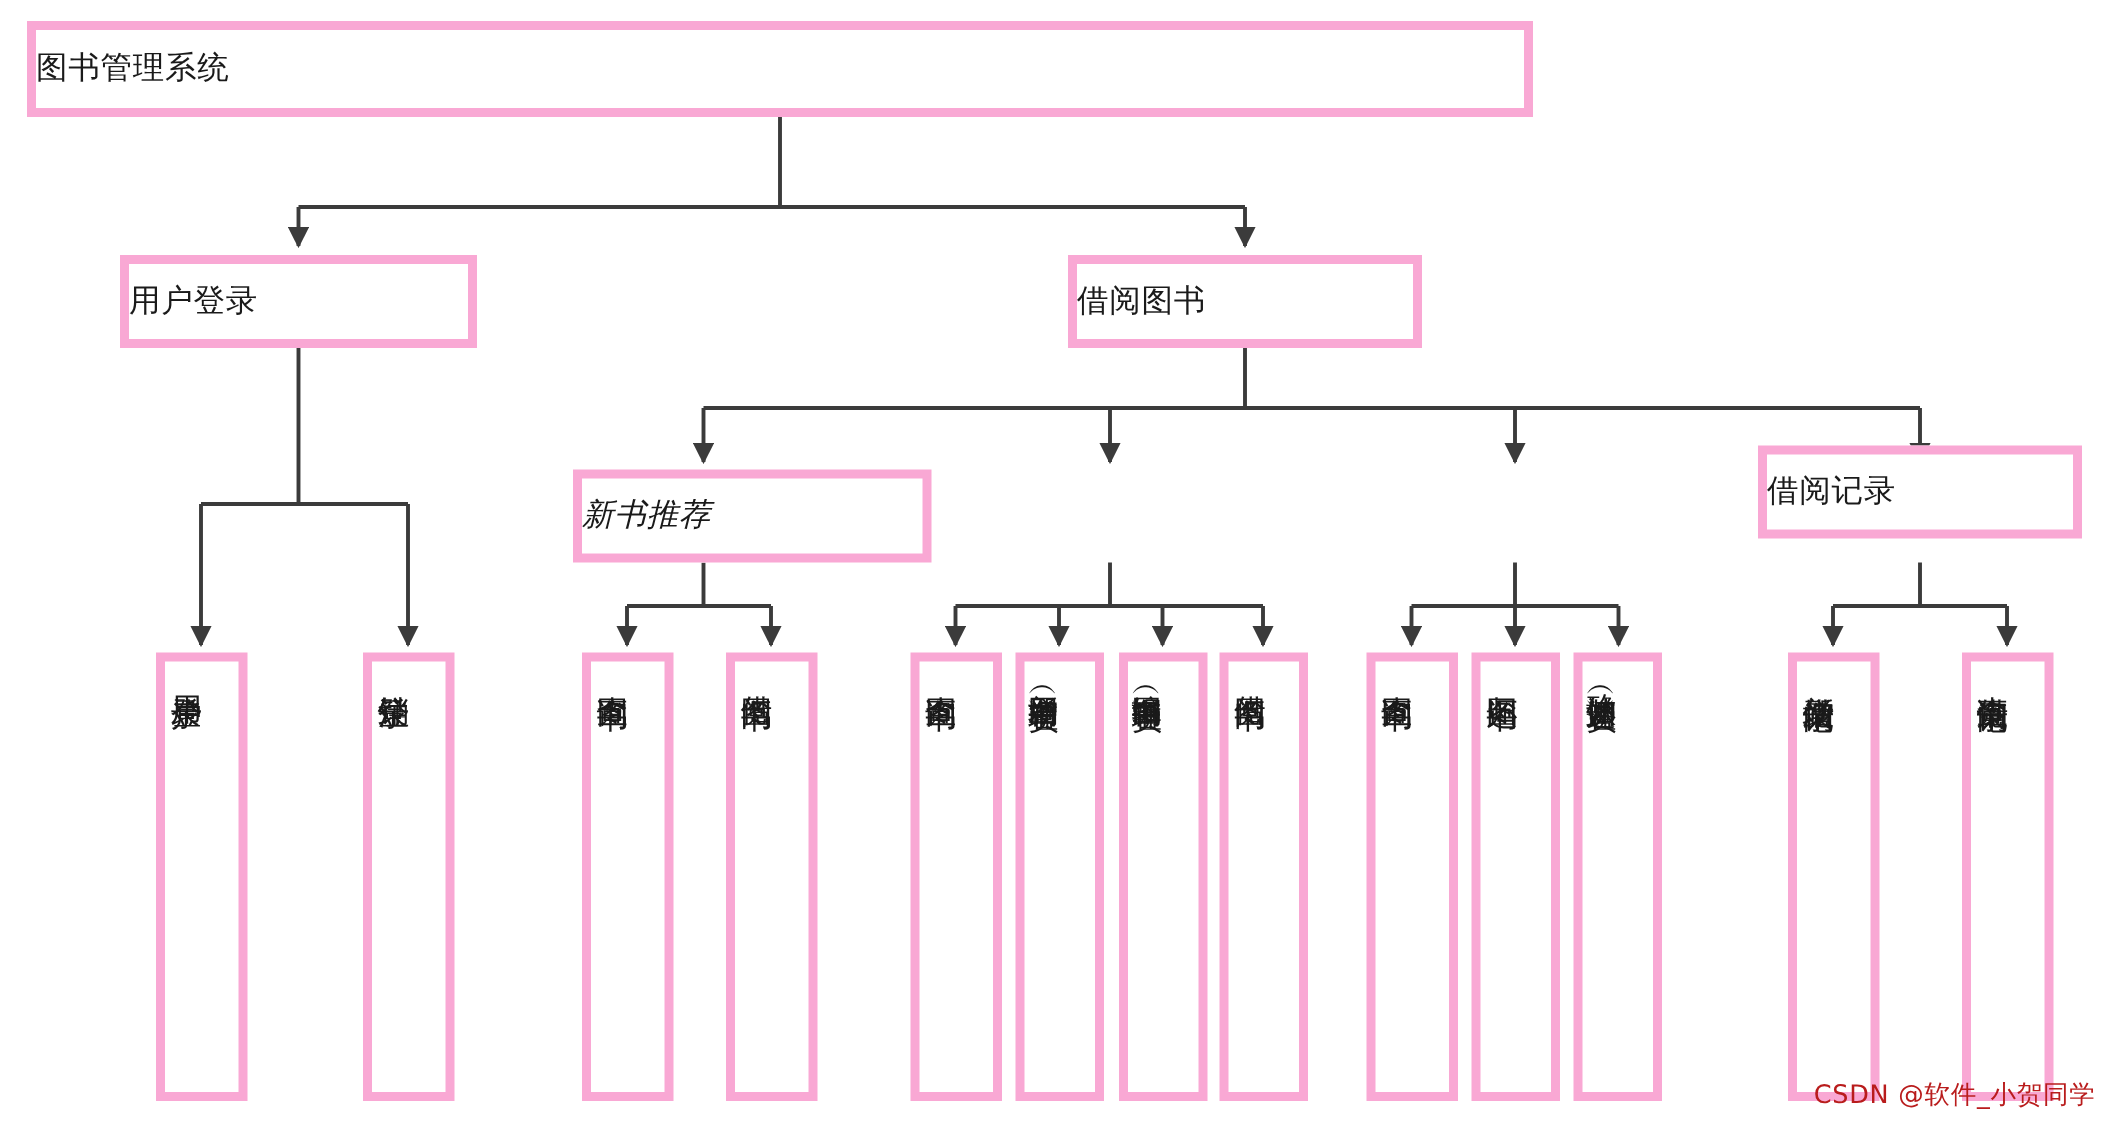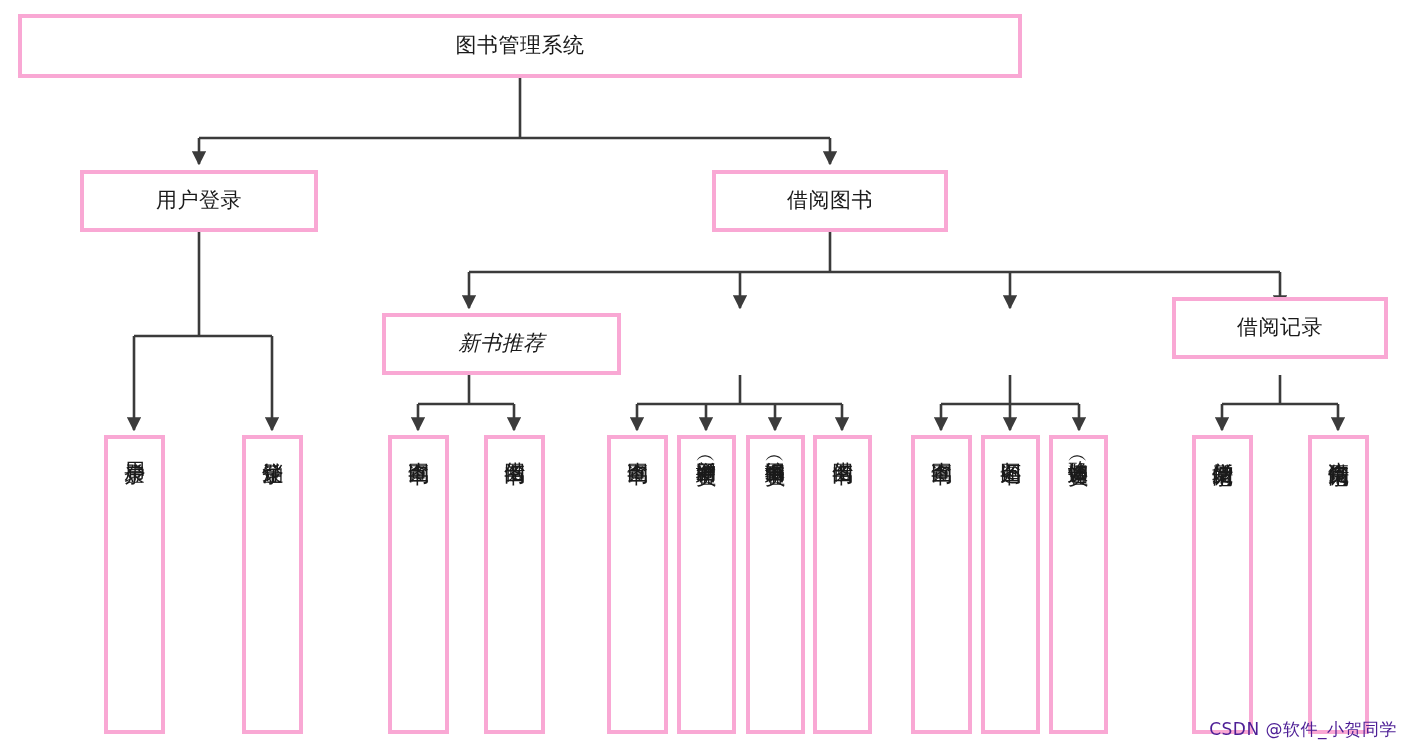--- a/index.html
+++ b/index.html
@@ -21,25 +21,25 @@
   }
   svg.diagram-canvas {
     position: absolute;
     top: 0; left: 0;
     width: 1405px;
     height: 747px;
   }
   .node-box {
     position: absolute;
     box-sizing: border-box;
-    border: 4px solid #f9a8d4;
+    border: 6px solid #f9a8d4;
     background: #ffffff;
     display: flex;
     align-items: center;
-    justify-content: center;
+    justify-content: flex-start;
     color: #1a1a1a;
   }
   .node-box.horizontal .node-label {
     writing-mode: horizontal-tb;
     font-size: 21px;
     line-height: 1.1;
     letter-spacing: 0.5px;
     white-space: nowrap;
   }
   .node-box.vertical {
@@ -56,21 +56,21 @@
   }
   .node-box.vertical.tall-text .node-label {
     font-size: 20px;
     line-height: 1.3;
   }
   .watermark {
     position: absolute;
     right: 8px;
     bottom: 6px;
     font-size: 17px;
-    color: #4c1d95;
+    color: #b91c1c;
     letter-spacing: 0.5px;
     white-space: nowrap;
     user-select: none;
   }
 </style>
 </head>
 <body>
 
 <div id="diagram-root">
 

